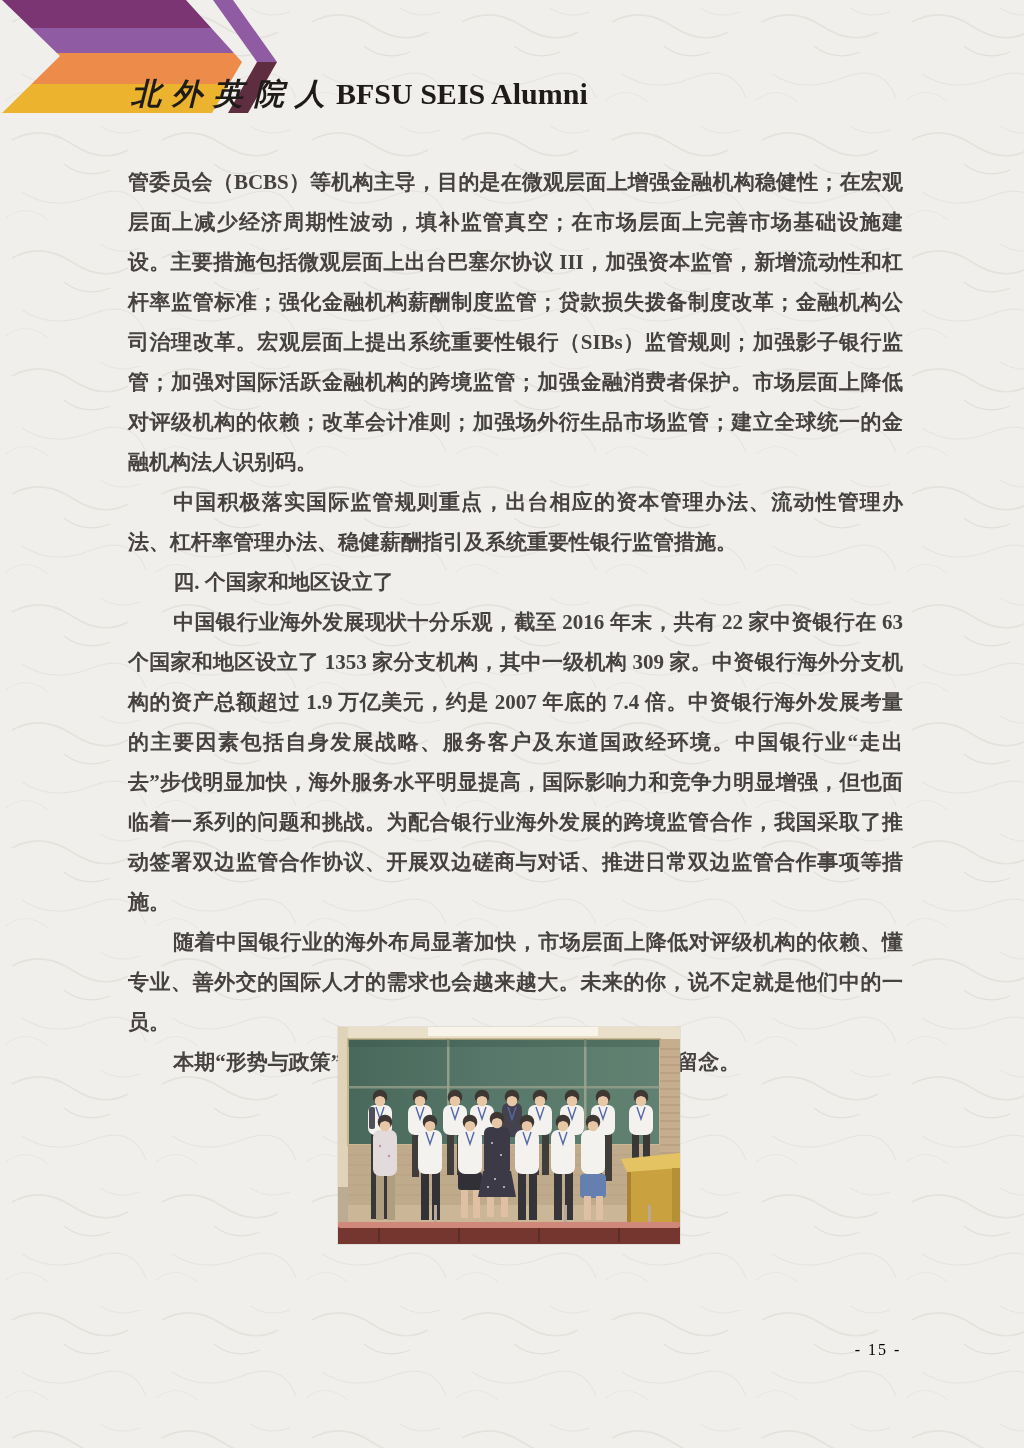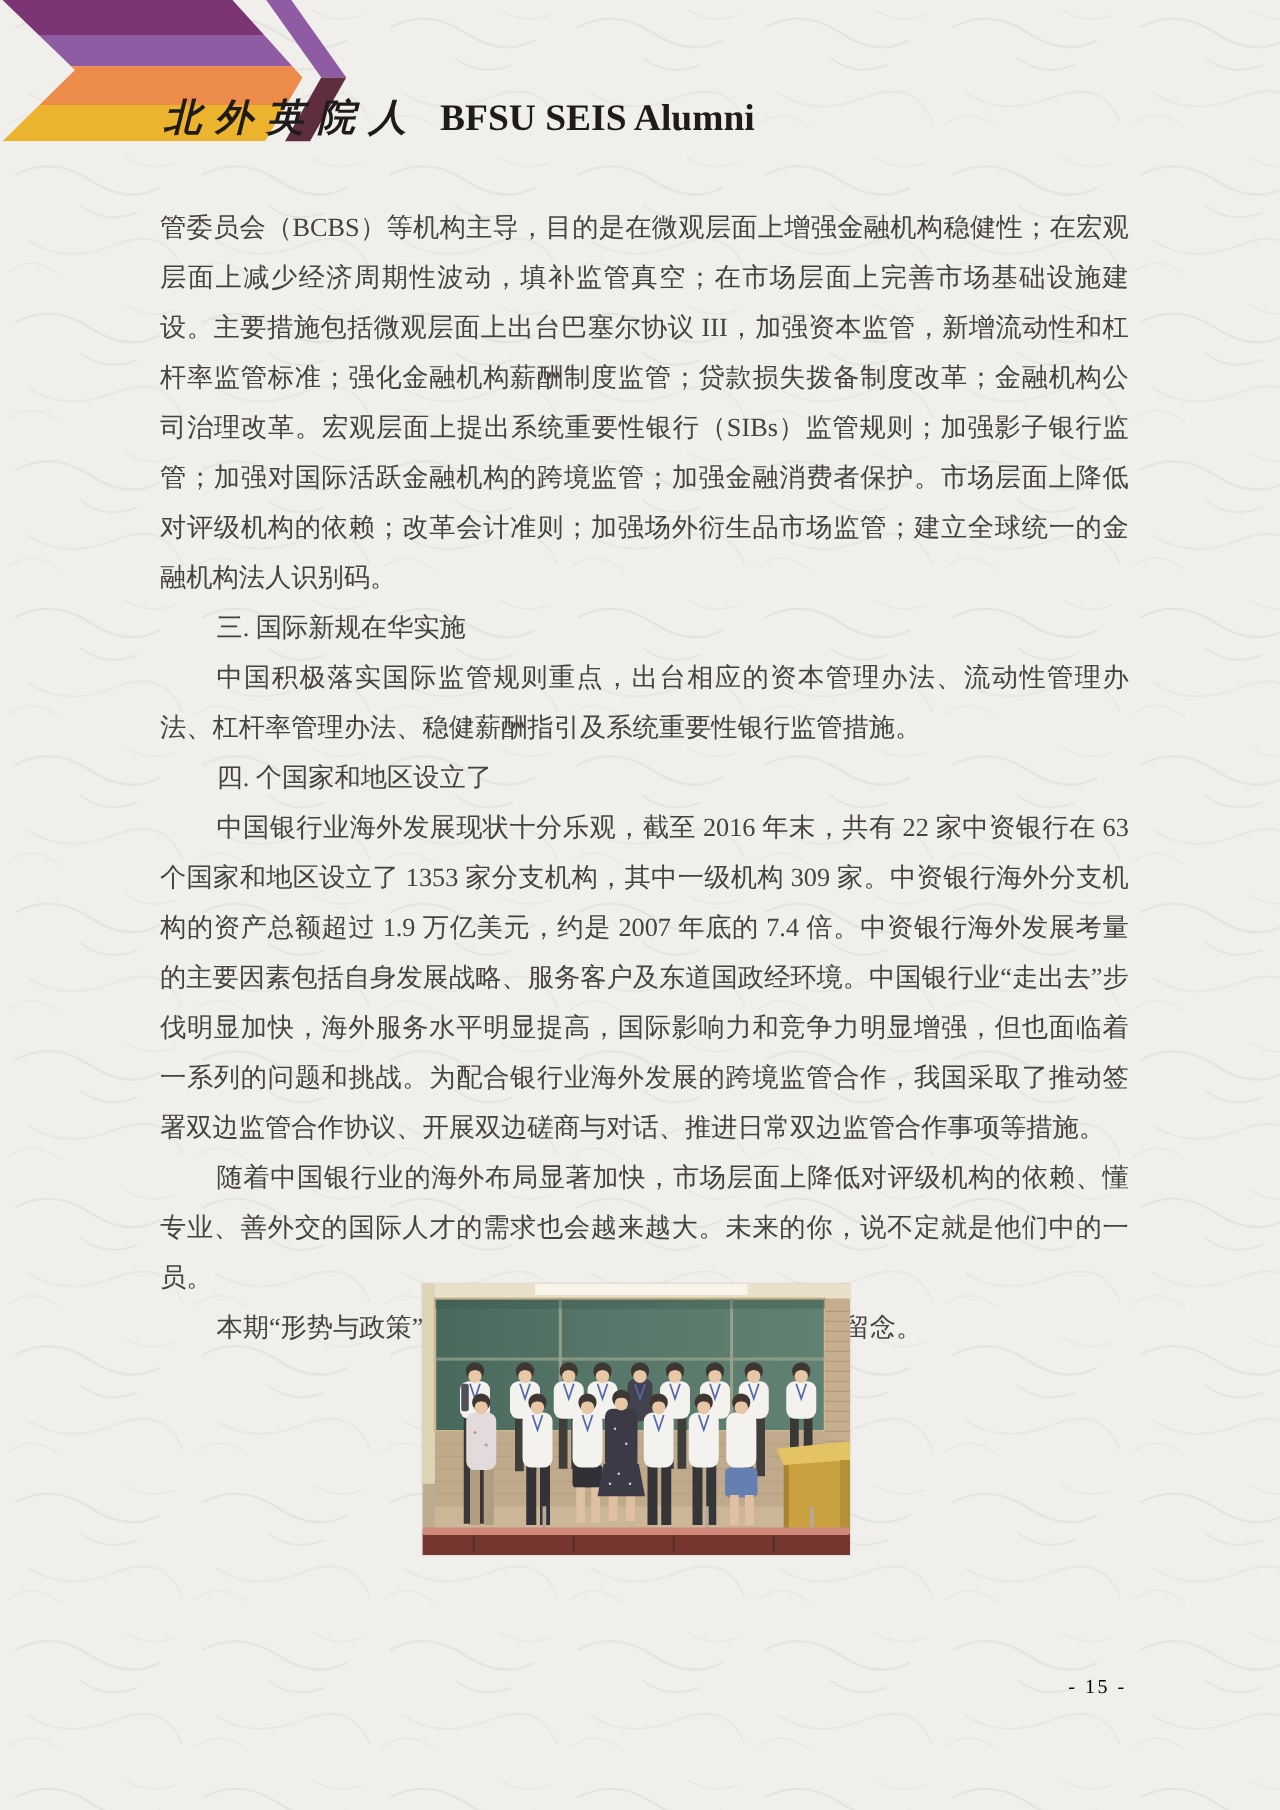--- a/index.html
+++ b/index.html
@@ -13,28 +13,28 @@
   .masthead{
     position:absolute;left:131px;top:74px;z-index:3;white-space:nowrap;
     color:#1e1b19;
   }
   .masthead .cn{
     font-family:"DejaVu Sans","Liberation Sans",sans-serif;
     font-weight:bold;font-size:30px;letter-spacing:11px;font-style:italic;
   }
   .masthead .en{
     font-family:"Liberation Serif","DejaVu Serif",serif;
-    font-weight:bold;font-size:30px;margin-left:16px;
+    font-weight:bold;font-size:30px;margin-left:0;
   }
   .article{
     position:absolute;left:128px;top:162px;width:775px;z-index:2;
     font-size:21px;line-height:40px;color:#454240;
     text-align:justify;
   }
-  .article p{margin:0;}
+  .article p{margin:0;font-weight:bold;}
   .article p.indent{text-indent:2.15em;}
   .photo{
     position:absolute;left:338px;top:1027px;width:342px;height:217px;z-index:2;
     box-shadow:0 0 0 1px rgba(210,195,185,.35);
   }
   .pagenum{
     position:absolute;left:838px;top:1341px;width:80px;z-index:2;
     text-align:center;font-size:16px;color:#000000;letter-spacing:2px;
   }
 </style>
@@ -71,21 +71,20 @@
     <polygon points="213,0 233,0 277,62 257,62" fill="#8f5ca3"></polygon>
     <polygon points="257,62 277,62 248,113 228,113" fill="#5e2d40"></polygon>
   </svg>
 
   <div class="masthead">
     <span class="cn">北外英院人</span><span class="en">BFSU SEIS Alumni</span>
   </div>
 
   <div class="article">
     <p>管委员会（BCBS）等机构主导，目的是在微观层面上增强金融机构稳健性；在宏观层面上减少经济周期性波动，填补监管真空；在市场层面上完善市场基础设施建设。主要措施包括微观层面上出台巴塞尔协议 III，加强资本监管，新增流动性和杠杆率监管标准；强化金融机构薪酬制度监管；贷款损失拨备制度改革；金融机构公司治理改革。宏观层面上提出系统重要性银行（SIBs）监管规则；加强影子银行监管；加强对国际活跃金融机构的跨境监管；加强金融消费者保护。市场层面上降低对评级机构的依赖；改革会计准则；加强场外衍生品市场监管；建立全球统一的金融机构法人识别码。</p>
-    <p class="indent">三. 国际新规在华实施</p>
     <p class="indent">中国积极落实国际监管规则重点，出台相应的资本管理办法、流动性管理办法、杠杆率管理办法、稳健薪酬指引及系统重要性银行监管措施。</p>
     <p class="indent">四. 个国家和地区设立了</p>
     <p class="indent">中国银行业海外发展现状十分乐观，截至 2016 年末，共有 22 家中资银行在 63 个国家和地区设立了 1353 家分支机构，其中一级机构 309 家。中资银行海外分支机构的资产总额超过 1.9 万亿美元，约是 2007 年底的 7.4 倍。中资银行海外发展考量的主要因素包括自身发展战略、服务客户及东道国政经环境。中国银行业“走出去”步伐明显加快，海外服务水平明显提高，国际影响力和竞争力明显增强，但也面临着一系列的问题和挑战。为配合银行业海外发展的跨境监管合作，我国采取了推动签署双边监管合作协议、开展双边磋商与对话、推进日常双边监管合作事项等措施。</p>
     <p class="indent">随着中国银行业的海外布局显著加快，市场层面上降低对评级机构的依赖、懂专业、善外交的国际人才的需求也会越来越大。未来的你，说不定就是他们中的一员。</p>
     <p class="indent">本期“形势与政策”报告圆满结束，校友与工作人员合影留念。</p>
   </div>
 
   <svg class="photo" width="342" height="217" viewBox="0 0 342 217" role="img">
     <defs>
       <linearGradient id="bgr" x1="0" y1="0" x2="1" y2="0">

